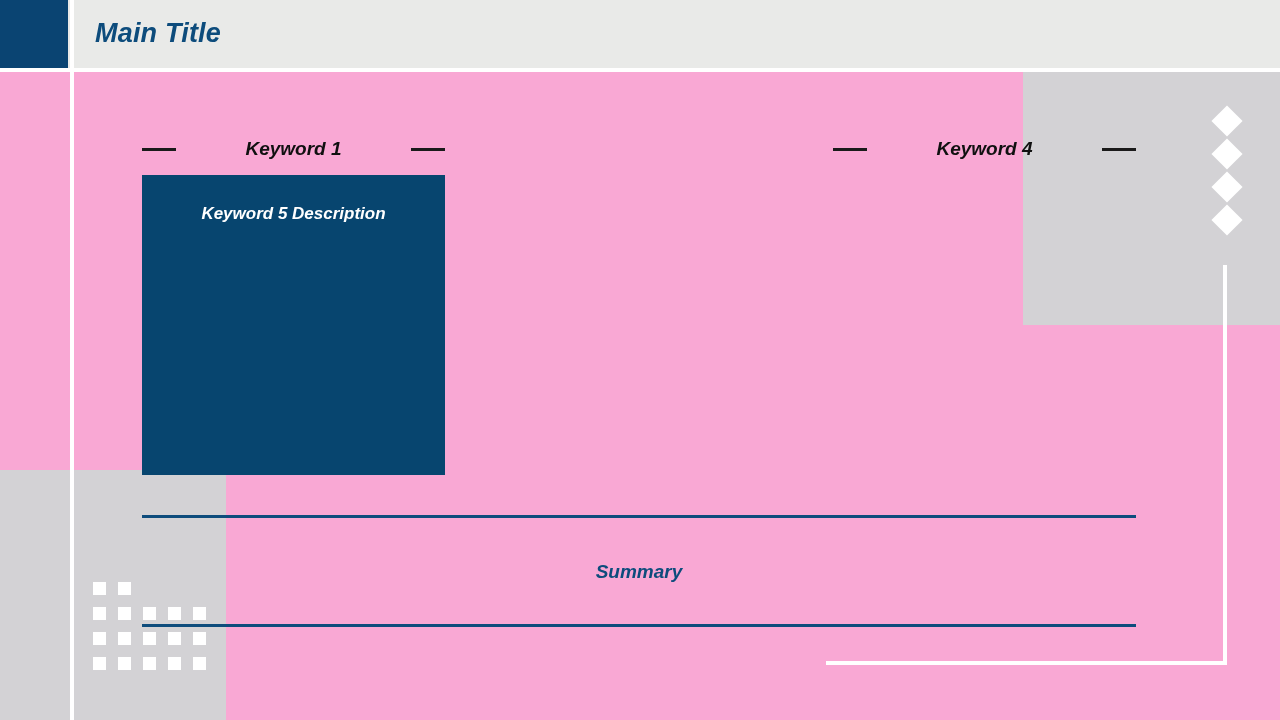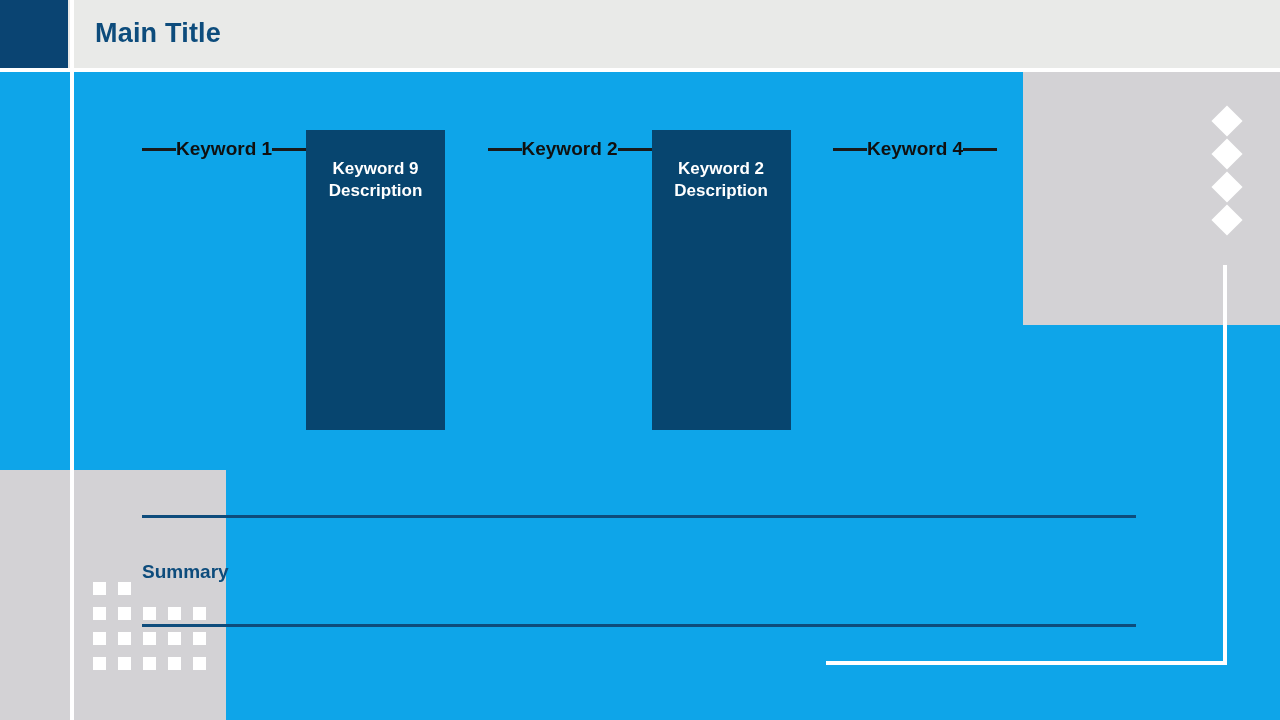--- a/index.html
+++ b/index.html
@@ -13,22 +13,23 @@
     background: #e5e4e6;
     font-family: "Liberation Sans", sans-serif;
     position: relative;
   }
 
   .slide {
     position: absolute;
     inset: 0;
     width: 1280px;
     height: 720px;
-    background: #0ea5e9;
+    background: #f9a8d4;
     overflow: hidden;
+    font-style: italic;
   }
 
   
   .panel-top-right {
     position: absolute;
     left: 1023px;
     top: 68px;
     width: 257px;
     height: 257px;
     background: #d3d2d5;
@@ -148,21 +149,21 @@
     left: 142px;
     top: 130px;
     width: 994px;
     height: 345px;
     display: flex;
     justify-content: space-between;
   }
   .column {
     width: 303px;
     display: flex;
-    flex-direction: row;
+    flex-direction: column;
   }
   .col-head {
     height: 38px;
     display: flex;
     align-items: center;
     justify-content: space-between;
     margin-bottom: 7px;
   }
   .head-dash {
     width: 34px;
@@ -207,21 +208,21 @@
     height: 3px;
     background: #0d4c7c;
   }
   .summary-rule.top { top: 0px; }
   .summary-rule.bottom { top: 109px; }
   .summary-label {
     position: absolute;
     left: 0;
     top: 46px;
     width: 994px;
-    text-align: left;
+    text-align: center;
     font-size: 19px;
     font-weight: bold;
     color: #0d4c7c;
   }
 </style>
 </head>
 <body>
 
 <div class="slide">
 
@@ -268,34 +269,24 @@
 
   <div class="columns">
 
     <div class="column">
       <div class="col-head">
         <span class="head-dash"></span>
         <span class="head-label">Keyword 1</span>
         <span class="head-dash"></span>
       </div>
       <div class="col-box">
-        <div class="col-box-label">Keyword 9 Description</div>
+        <div class="col-box-label">Keyword 5 Description</div>
       </div>
     </div>
 
-    <div class="column">
-      <div class="col-head">
-        <span class="head-dash"></span>
-        <span class="head-label">Keyword 2</span>
-        <span class="head-dash"></span>
-      </div>
-      <div class="col-box">
-        <div class="col-box-label">Keyword 2 Description</div>
-      </div>
-    </div>
 
     <div class="column">
       <div class="col-head">
         <span class="head-dash"></span>
         <span class="head-label">Keyword 4</span>
         <span class="head-dash"></span>
       </div>
     </div>
 
   </div>

